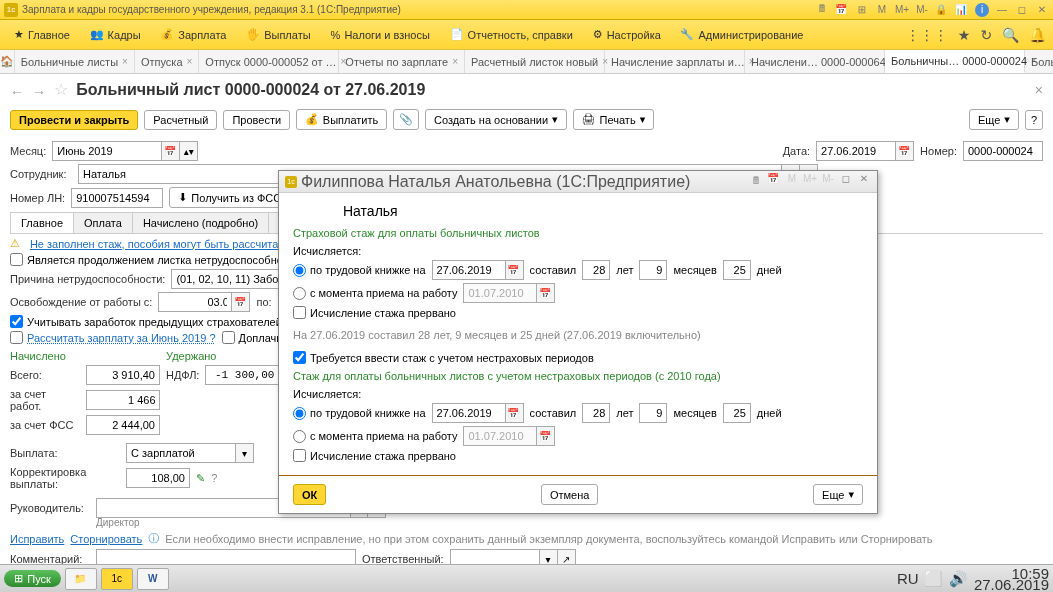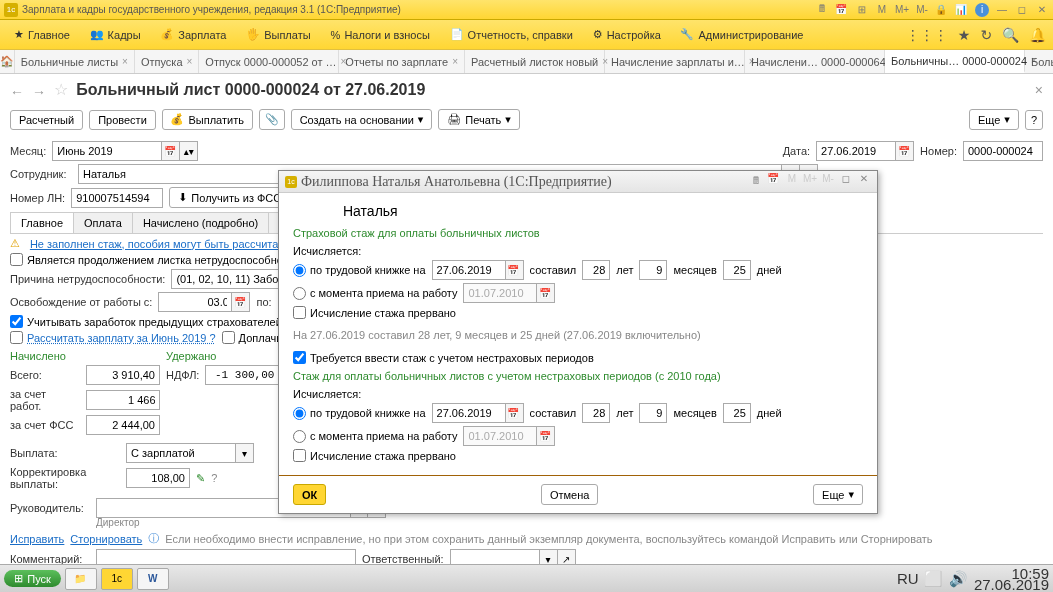--- a/index.html
+++ b/index.html
@@ -61,21 +61,21 @@
 
 .link { color:#1a6dc7; text-decoration:underline; cursor:pointer; }
 .link.dashed { text-decoration:underline dotted; }
 
 .num-right { text-align:right; }
 
 
 .dialog { position:absolute; top:170px; left:278px; width:600px; background:#fff; border:1px solid #888; box-shadow:2px 2px 6px rgba(0,0,0,.3); }
 .dialog .dlgtitle { background:linear-gradient(#f5f5f5,#e5e5e5); height:22px; display:flex; align-items:center; padding:0 6px; border-bottom:1px solid #ccc; }
 .dialog .dlgtitle .logo { width:12px; height:12px; background:#d6b000; margin-right:4px; font-size:7px; line-height:12px; text-align:center; color:#fff; border-radius:2px; }
-.dialog .dlgtitle .t { flex:1; color:#555; font-size:14px;font-family:Liberation Serif, serif; }
+.dialog .dlgtitle .t { flex:1; color:#555; font-size:16px; }
 .dialog .dlgtitle .icns { display:flex; gap:4px; }
 .dialog .dlgtitle .icns span { cursor:pointer; color:#888; font-size:10px; width:14px; text-align:center; }
 .dialog .dlgbody { padding:10px 14px; }
 .dialog h2 { font-size:14px; font-weight:normal; margin-bottom:8px; }
 .green { color:#2e8b2e; }
 .radio { display:inline-flex; align-items:center; gap:4px; }
 .dlgfooter { display:flex; justify-content:space-between; gap:6px; padding:8px 14px; border-top:1px solid #a16207; }
 
 
 .taskbar { position:absolute; bottom:0; left:0; right:0; height:28px; background:linear-gradient(#e8e8e8,#d0d0d0); border-top:1px solid #aaa; display:flex; align-items:center; padding:0 4px; }
@@ -191,20 +191,21 @@
 
 <div class="dochdr">
   <span class="nav">←</span>
   <span class="nav">→</span>
   <span class="star">☆</span>
   <h1>Больничный лист 0000-000024 от 27.06.2019</h1>
   <span class="xbtn">×</span>
 </div>
 
 <div class="toolbar">
+  <button class="btn primary">Провести и закрыть</button>
   <button class="btn">Расчетный</button>
   <button class="btn">Провести</button>
   <button class="btn">
       <span>💰</span>
       <span>Выплатить</span>
     </button>
   <button class="btn icon-only">
       <span>📎</span>
     </button>
   <button class="btn">

